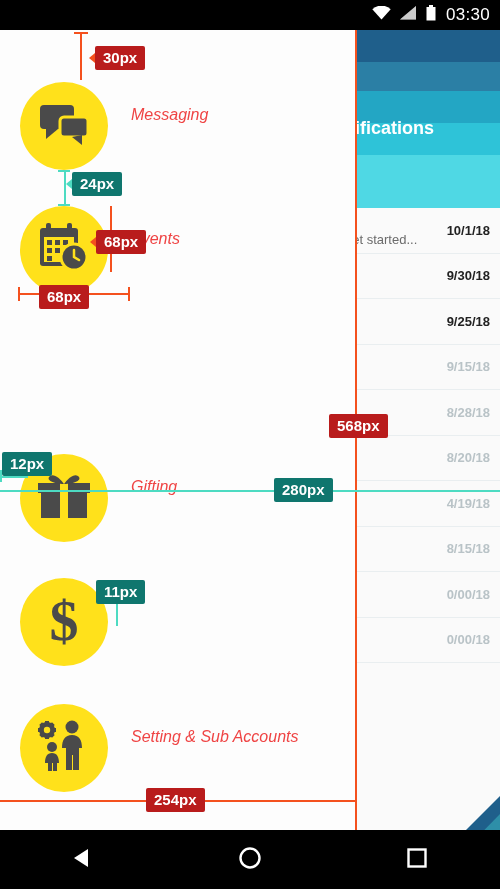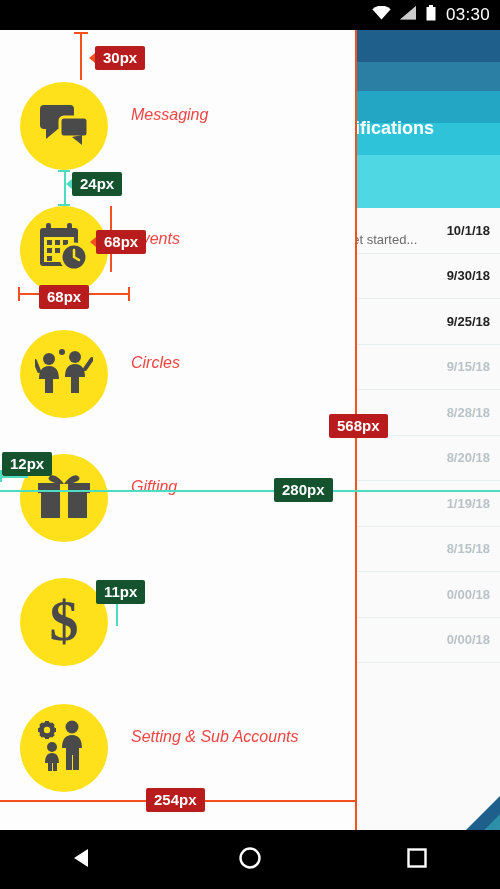--- a/index.html
+++ b/index.html
@@ -110,21 +110,21 @@
     color: #fff;
     font-size: 15px;
     font-weight: bold;
     padding: 4px 8px;
     border-radius: 2px;
     white-space: nowrap;
     line-height: 16px;
     z-index: 40;
   }
   .badge.orange { background: #b91c1c; }
-  .badge.teal   { background: #14532d; }
+  .badge.teal   { background: #0f766e; }
   .badge.arrow-left::before {
     content: ""; position: absolute; left: -6px; top: 50%;
     margin-top: -5px;
     border-top: 5px solid transparent;
     border-bottom: 5px solid transparent;
     border-right: 6px solid currentColor;
   }
   .badge.orange.arrow-left::before { color: #f4511e; }
   .badge.teal.arrow-left::before { color: #4ddbc2; }
 
@@ -203,21 +203,21 @@
         <div class="right-row faded">
           <div class="date">9/15/18</div>
         </div>
         <div class="right-row faded">
           <div class="date">8/28/18</div>
         </div>
         <div class="right-row faded">
           <div class="date">8/20/18</div>
         </div>
         <div class="right-row faded">
-          <div class="date">1/19/18</div>
+          <div class="date">4/19/18</div>
         </div>
         <div class="right-row faded">
           <div class="date">8/15/18</div>
         </div>
         <div class="right-row faded">
           <div class="date">0/00/18</div>
         </div>
         <div class="right-row faded">
           <div class="date">0/00/18</div>
         </div>
@@ -265,36 +265,20 @@
               <rect x="8" y="0" width="5" height="9" rx="2" fill="#4a4a4a"></rect>
               <rect x="29" y="0" width="5" height="9" rx="2" fill="#4a4a4a"></rect>
               <circle cx="36" cy="34" r="13" fill="#4a4a4a" stroke="#ffe11b" stroke-width="3"></circle>
               <path d="M36 27 L36 34 L41 37" stroke="#ffe11b" stroke-width="2.5" fill="none" stroke-linecap="round"></path>
             </svg>
           </span>
         </div>
         <div class="menu-label" style="top:24px;">Events</div>
       </div>
 
-      <div class="menu-item" style="top:300px;">
-        <div class="circle" style="top:0;">
-          <span>
-            <svg width="58" height="46" viewBox="0 0 58 46">
-              <circle cx="14" cy="10" r="6" fill="#4a4a4a"></circle>
-              <path d="M14 17 C7 17 4 22 4 30 L10 30 L10 44 L18 44 L18 30 L24 30 C24 22 21 17 14 17 Z" fill="#4a4a4a"></path>
-              <path d="M4 22 L0 12" stroke="#4a4a4a" stroke-width="4" stroke-linecap="round"></path>
-              <circle cx="40" cy="8" r="6" fill="#4a4a4a"></circle>
-              <path d="M40 15 C33 15 30 20 30 28 L36 28 L36 44 L44 44 L44 28 L50 28 C50 20 47 15 40 15 Z" fill="#4a4a4a"></path>
-              <path d="M50 20 L57 10" stroke="#4a4a4a" stroke-width="4" stroke-linecap="round"></path>
-              <circle cx="27" cy="3" r="3" fill="#4a4a4a"></circle>
-            </svg>
-          </span>
-        </div>
-        <div class="menu-label" style="top:24px;">Circles</div>
-      </div>
 
       <div class="menu-item" style="top:424px;">
         <div class="circle" style="top:0;">
           <span>
             <svg width="52" height="48" viewBox="0 0 52 48">
               <rect x="3" y="18" width="46" height="28" fill="#4a4a4a"></rect>
               <rect x="0" y="11" width="52" height="10" fill="#4a4a4a"></rect>
               <rect x="22" y="11" width="8" height="35" fill="#ffe11b"></rect>
               <path d="M26 12 C26 12 18 0 12 4 C7 8 16 12 26 12 Z" fill="#4a4a4a"></path>
               <path d="M26 12 C26 12 34 0 40 4 C45 8 36 12 26 12 Z" fill="#4a4a4a"></path>

